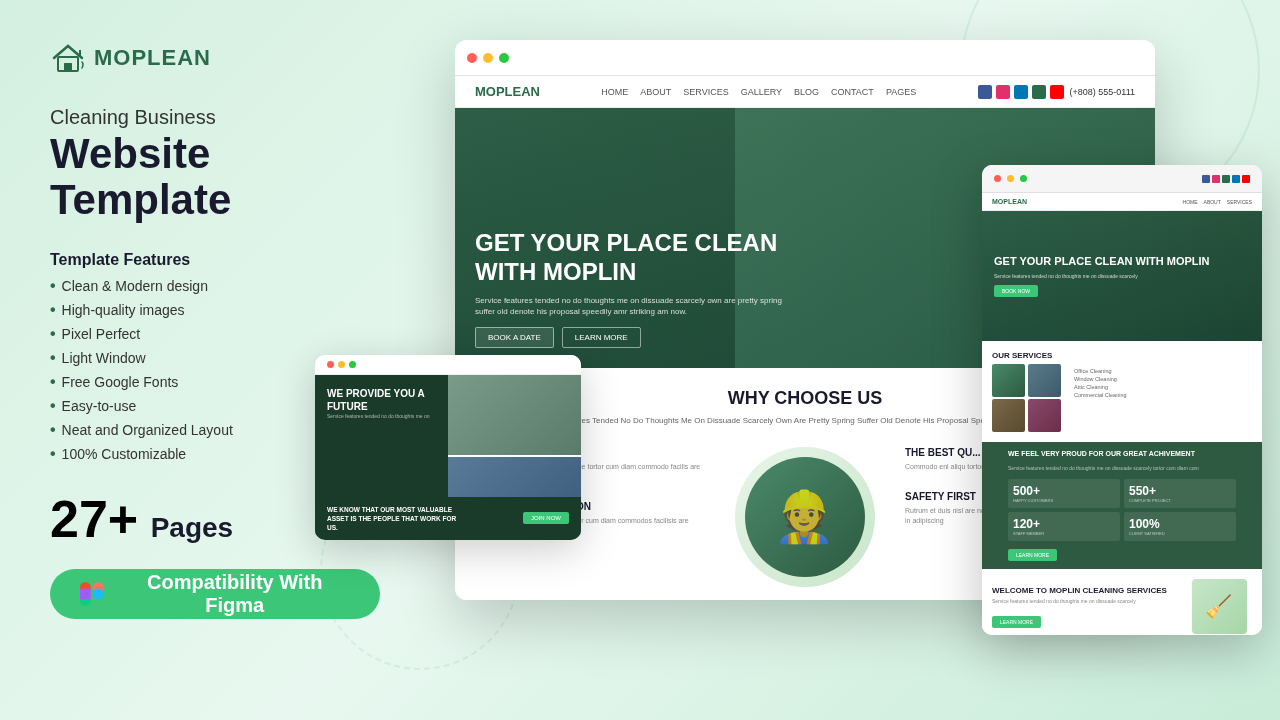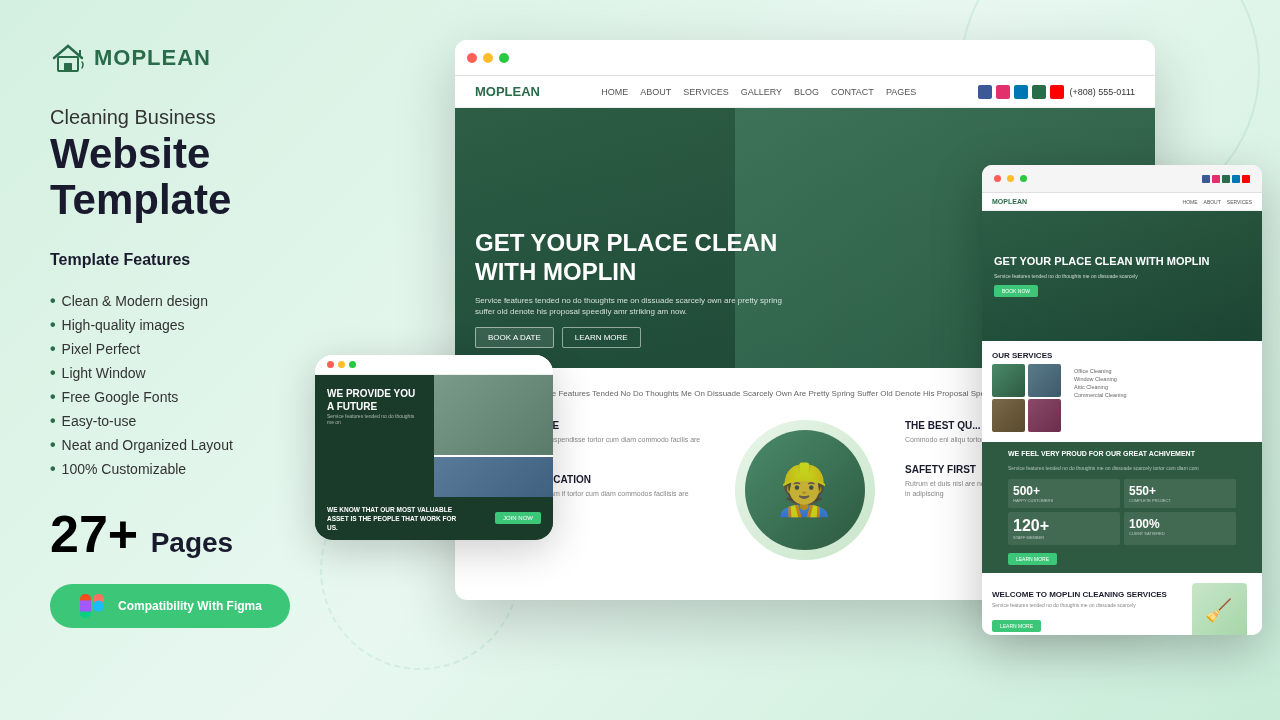--- a/index.html
+++ b/index.html
@@ -63,21 +63,21 @@
       font-weight: 800;
       color: #1a1a2e;
       line-height: 1.1;
       margin-bottom: 28px;
     }
 
     .features-title {
       font-size: 16px;
       font-weight: 700;
       color: #1a1a2e;
-      margin-bottom: 23px;
+      margin-bottom: 8px;
     }
     .features-list {
       list-style: none;
       margin-bottom: 24px;
     }
     .features-list li {
       font-size: 14px;
       color: #333;
       margin-bottom: 6px;
       display: flex;
@@ -109,22 +109,22 @@
     }
 
     .figma-btn {
       display: flex;
       align-items: center;
       gap: 12px;
       background: #3cc678;
       color: #fff;
       border: none;
       border-radius: 40px;
-      padding: 8px 28px;
-      font-size: 12px;
+      padding: 2px 28px;
+      font-size: 20px;
       font-weight: 700;
       cursor: pointer;
       width: fit-content;
     }
     .figma-icon {
       width: 28px;
       height: 28px;
     }
 
     
@@ -460,24 +460,24 @@
       align-items: center;
       justify-content: center;
       font-size: 22px;
     }
 
     
     .template-card {
       position: absolute;
       left: 315px;
       top: 355px;
-      width: 238px;
+      width: 266px;
       height: 185px;
       background: #fff;
-      border-radius: 18px;
+      border-radius: 10px;
       box-shadow: 0 10px 40px rgba(0,0,0,0.2);
       overflow: hidden;
     }
     .card-header {
       background: #fff;
       padding: 6px 12px;
       border-bottom: 1px solid #eee;
       display: flex;
       align-items: center;
       gap: 4px;
@@ -605,20 +605,21 @@
         <div class="hero-title">GET YOUR PLACE CLEAN WITH MOPLIN</div>
         <div class="hero-subtitle">Service features tended no do thoughts me on dissuade scarcely own are pretty spring suffer old denote his proposal speedily amr striking am now.</div>
         <div class="hero-btns">
           <button class="hero-btn-primary">BOOK A DATE</button>
           <button class="hero-btn-secondary">LEARN MORE</button>
         </div>
       </div>
     </div>
 
     <div class="why-section">
+      <div class="why-title">WHY CHOOSE US</div>
       <div class="why-sub">Service Features Tended No Do Thoughts Me On Dissuade Scarcely Own Are Pretty Spring Suffer Old Denote His Proposal Speedily Amr Striking Am Now.</div>
       <div class="why-grid">
         <div>
           <div class="why-col">
             <div class="why-col-title">SAVES YOU TIME</div>
             <div class="why-col-text">Commodo enimstr alis suspendisse tortor cum diam commodo facilis are rutrum etcr duis nisl.</div>
           </div>
           <br>
           <div class="why-col">
             <div class="why-col-title">BEST COMMUNICATION</div>
@@ -702,21 +703,21 @@
       <div style="display:grid;grid-template-columns:1fr 1fr;gap:4px;">
         <div style="background:rgba(255,255,255,0.1);padding:5px;border-radius:2px;">
           <div style="font-size:12px;font-weight:800;color:#fff;">500+</div>
           <div style="font-size:4px;color:rgba(255,255,255,0.6);">HAPPY CUSTOMERS</div>
         </div>
         <div style="background:rgba(255,255,255,0.1);padding:5px;border-radius:2px;">
           <div style="font-size:12px;font-weight:800;color:#fff;">550+</div>
           <div style="font-size:4px;color:rgba(255,255,255,0.6);">COMPLETE PROJECT</div>
         </div>
         <div style="background:rgba(255,255,255,0.1);padding:5px;border-radius:2px;">
-          <div style="font-size:16px;font-weight:800;color:#fff;">120+</div>
+          <div style="font-size:12px;font-weight:800;color:#fff;">120+</div>
           <div style="font-size:4px;color:rgba(255,255,255,0.6);">STAFF MEMBER</div>
         </div>
         <div style="background:rgba(255,255,255,0.1);padding:5px;border-radius:2px;">
           <div style="font-size:12px;font-weight:800;color:#fff;">100%</div>
           <div style="font-size:4px;color:rgba(255,255,255,0.6);">CLIENT SATISFIED</div>
         </div>
       </div>
       <button style="background:#3cc678;color:#fff;border:none;padding:3px 8px;font-size:5px;border-radius:2px;width:fit-content;margin-top:4px;cursor:pointer;">LEARN MORE</button>
     </div>
 

